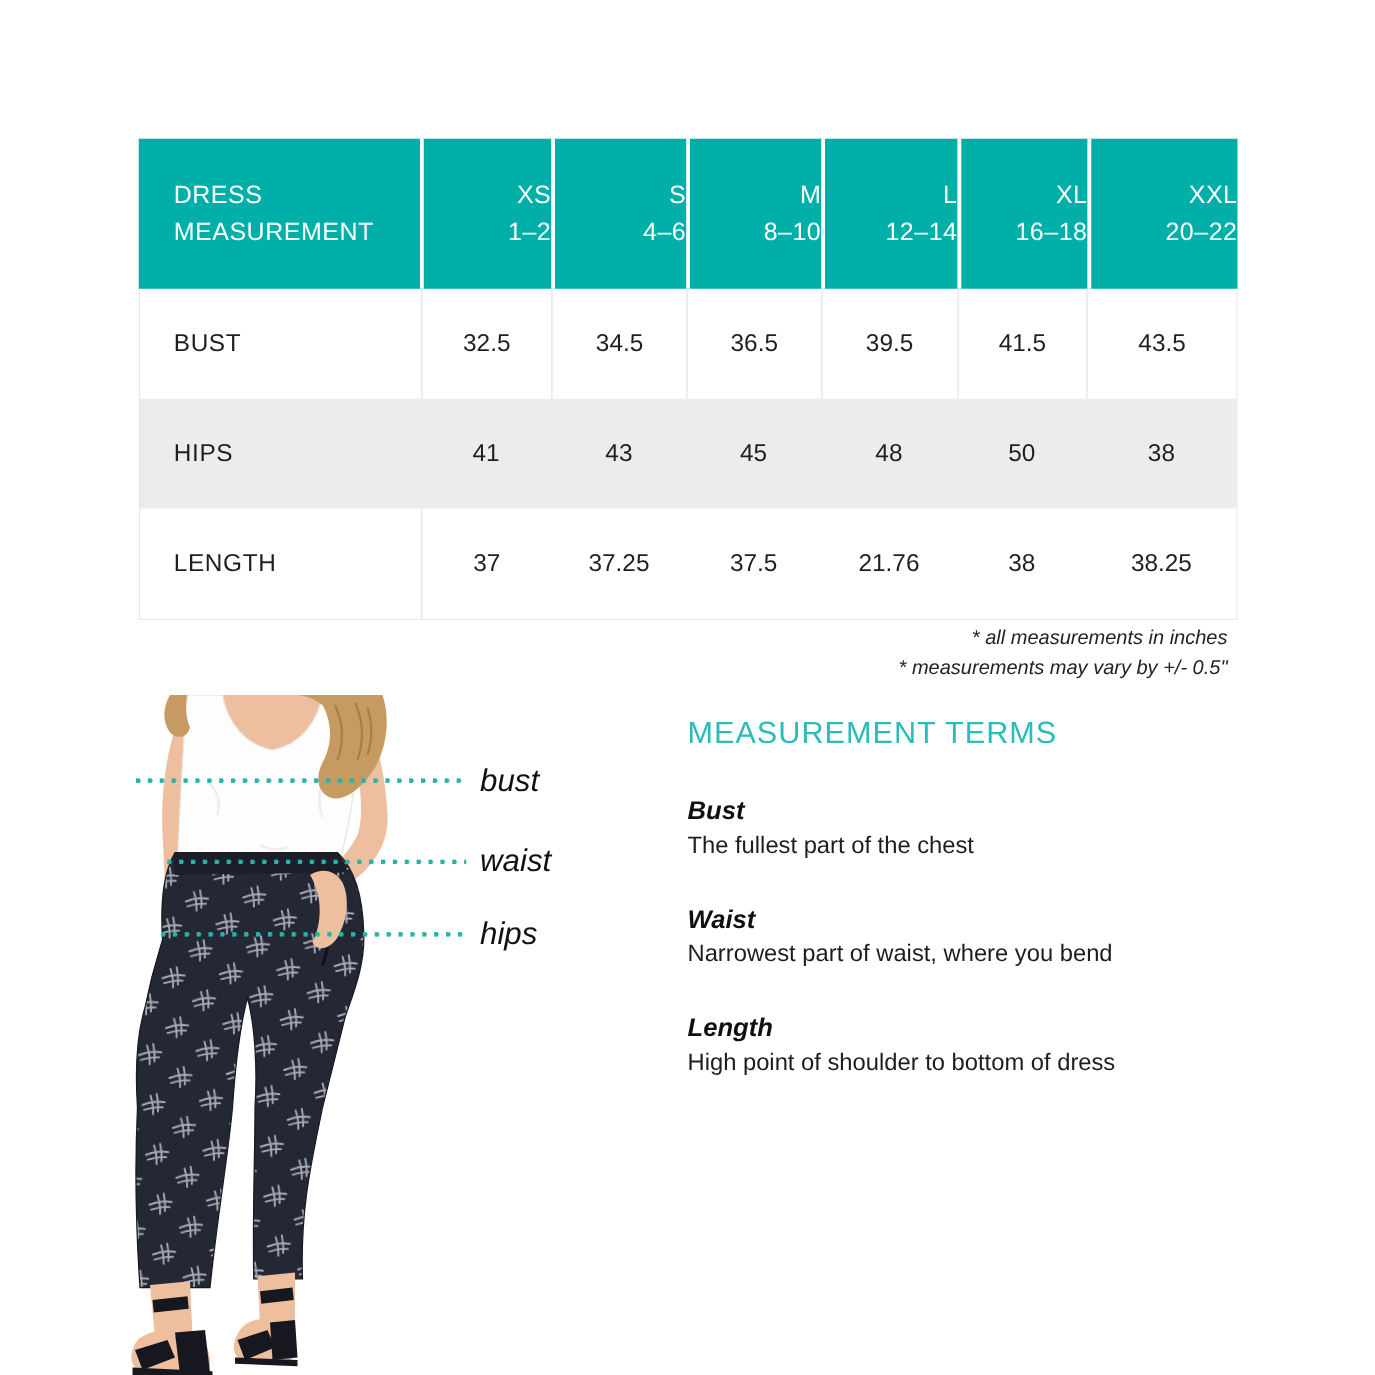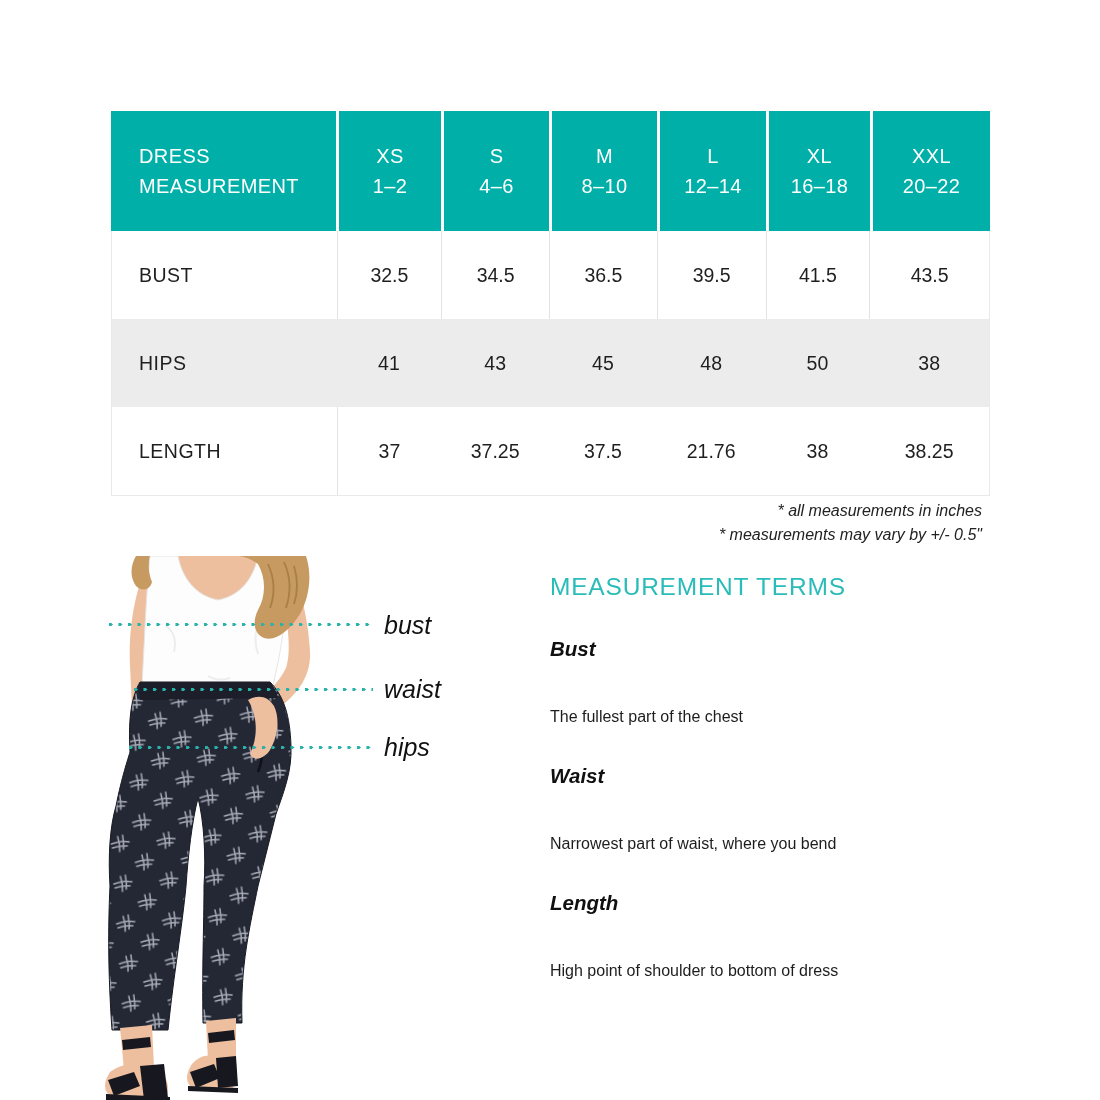--- a/index.html
+++ b/index.html
@@ -5,21 +5,21 @@
   html,body{margin:0;padding:0;background:#ffffff;}
   .page{
     position:relative; width:1100px; height:1100px; background:#ffffff; overflow:hidden;
     font-family:"Liberation Sans","DejaVu Sans",sans-serif; color:#1e1e1e;
   }
   
   .size-table{position:absolute; left:111px; top:111px; width:879px;}
   .thead{display:flex; height:120px;}
   .hc{
     background:#00b0a8; color:#ffffff; box-sizing:border-box;
-    display:flex; flex-direction:column; justify-content:center; align-items:center;
+    display:flex; flex-direction:column; justify-content:center; align-items:flex-end;
     font-size:20px; line-height:30px; letter-spacing:0.4px;
   }
   .hc + .hc{border-left:3px solid #ffffff;}
   .hc.labelhead{align-items:flex-start; padding-left:28px;}
   .c0{width:225px}.c1{width:105px}.c2{width:108px}.c3{width:108px}.c4{width:109px}.c5{width:104px}.c6{width:120px}
   .tbody{box-sizing:border-box; border:1px solid #e9e9e9; border-top:none;}
   .trow{display:flex; height:88px;}
   .cell{
     box-sizing:border-box; display:flex; align-items:center; justify-content:center;
     font-size:19.5px; color:#1f1f1f;
@@ -53,21 +53,21 @@
   .lbl-hips{top:732px;}
   
   .terms{position:absolute; left:550px; top:572px; width:480px;}
   .terms-heading{
     margin:0; font-weight:400; font-size:24.5px; line-height:30px;
     color:#2abcb8; letter-spacing:0.8px;
   }
   .term{margin-top:30px;}
   .term:first-of-type{margin-top:33px;}
   .term-name{font-weight:bold; font-style:italic; font-size:20.5px; line-height:27px; color:#101010;}
-  .term-def{font-size:16px; line-height:30px; color:#1d1d1d;margin-top:40px;}
+  .term-def{font-size:19px; line-height:30px; color:#1d1d1d;}
 </style>
 </head>
 <body>
 
 <div class="page">
 
   <div class="size-table">
     <div class="thead">
       <div class="hc labelhead c0">
         <span>DRESS</span>

